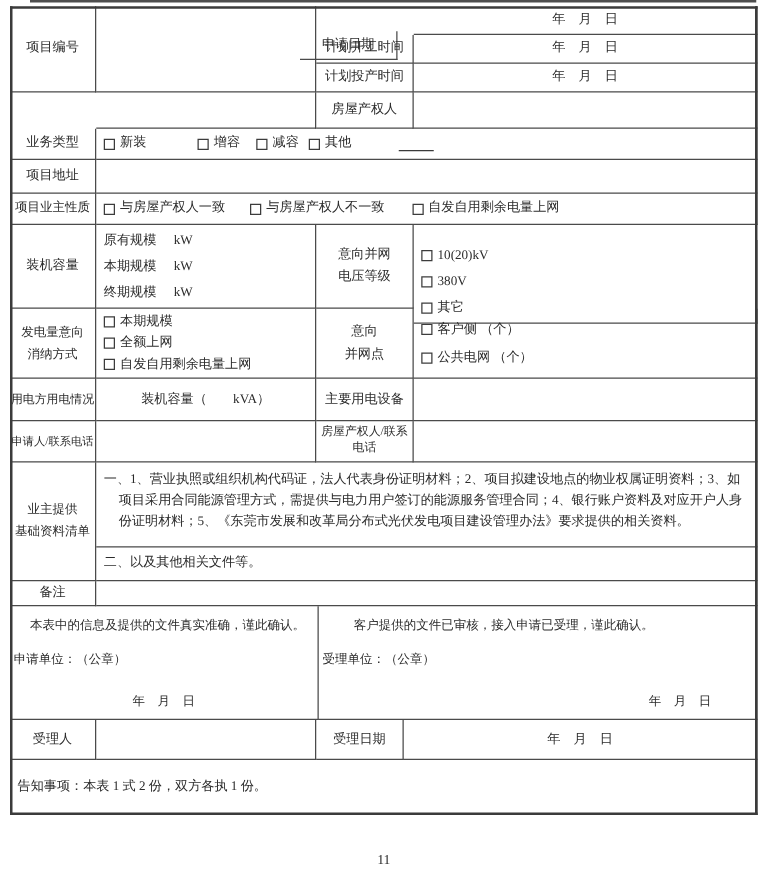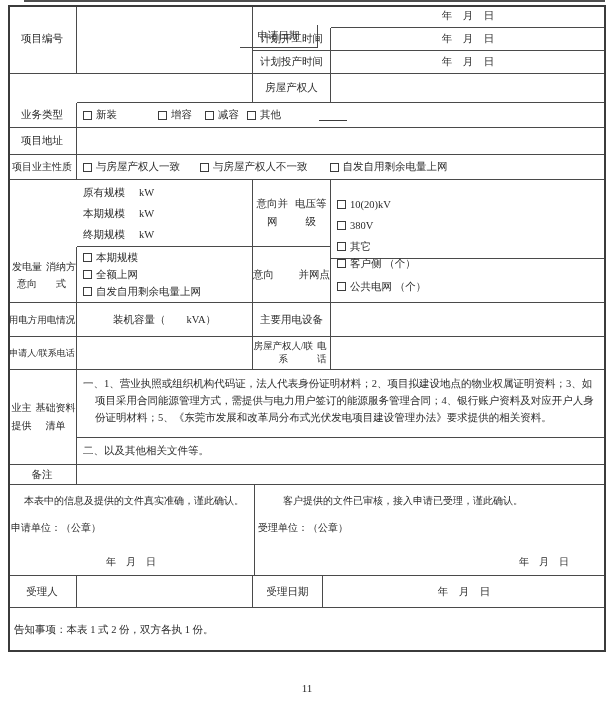--- a/index.html
+++ b/index.html
@@ -15,21 +15,21 @@
     position:absolute;
     box-sizing:border-box;
     border-right:1px solid #4a4a4a;
     border-bottom:1px solid #4a4a4a;
     display:flex;
     align-items:center;
     font-size:10.5px;
     line-height:14px;
   }
   .lbl{justify-content:center;text-align:center;}
-  .col{justify-content:space-between;}
+  .col{flex-direction:column;justify-content:center;}
   .left{justify-content:flex-start;padding-left:6px;}
   .colleft{flex-direction:column;justify-content:center;align-items:flex-start;padding-left:6px;}
   .center{justify-content:center;text-align:center;}
   .cb{
     display:inline-block;flex:none;
     width:7px;height:7px;
     border:1px solid #3c3c3c;
     margin-right:4px;
     background:#fff;
   }
@@ -108,20 +108,21 @@
     <span class="opt" style="margin-right:22px;">
         <span class="cb"></span>
         <span>与房屋产权人不一致</span>
       </span>
     <span class="opt">
         <span class="cb"></span>
         <span>自发自用剩余电量上网</span>
       </span>
   </div>
 
+  <div class="cell lbl" style="left:8px;top:180px;width:69px;height:67px;">装机容量</div>
   <div class="cell colleft" style="left:77px;top:180px;width:176px;height:67px;line-height:21px;">
     <div class="optline">
         <span>原有规模</span>
         <span style="margin-left:14px;">kW</span>
       </div>
     <div class="optline">
         <span>本期规模</span>
         <span style="margin-left:14px;">kW</span>
       </div>
     <div class="optline">

